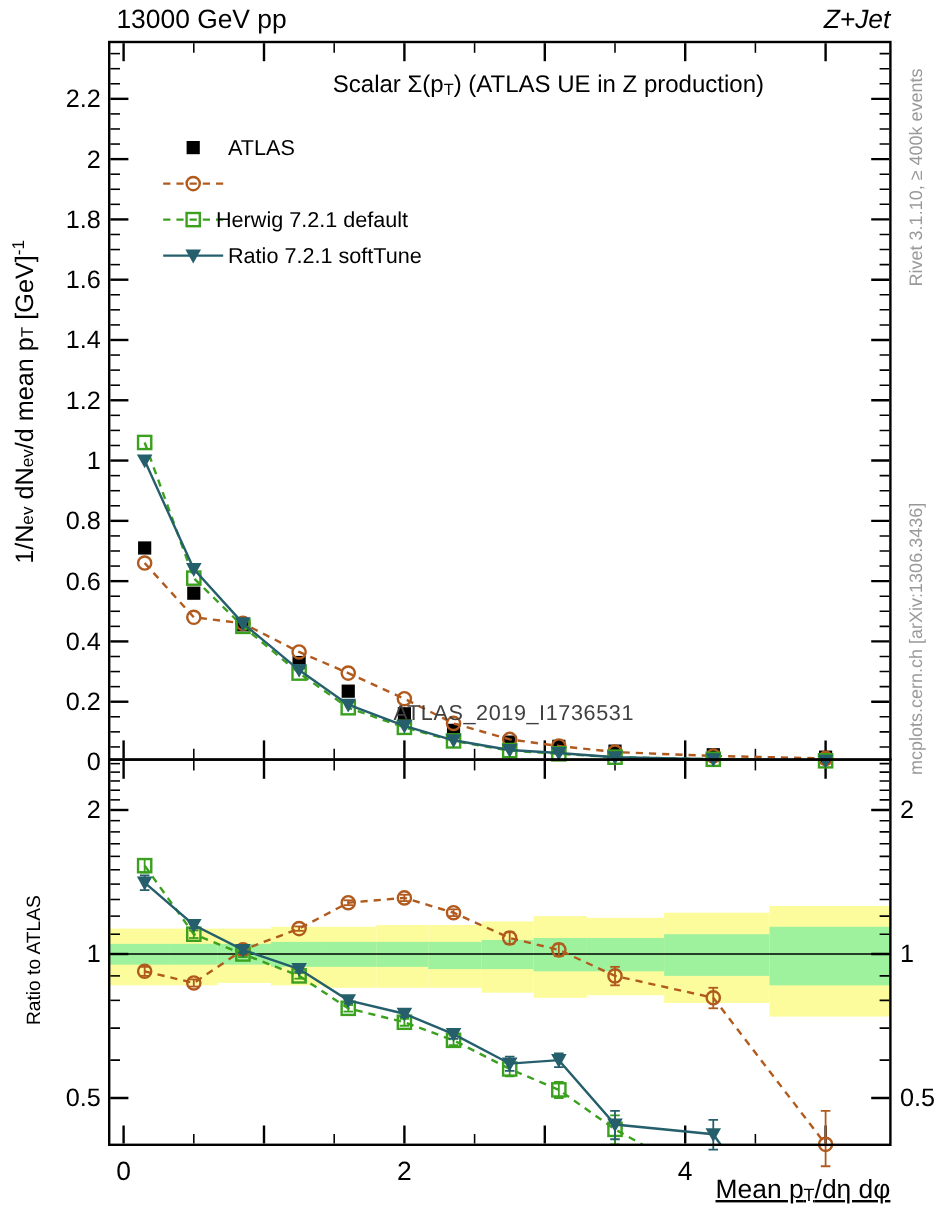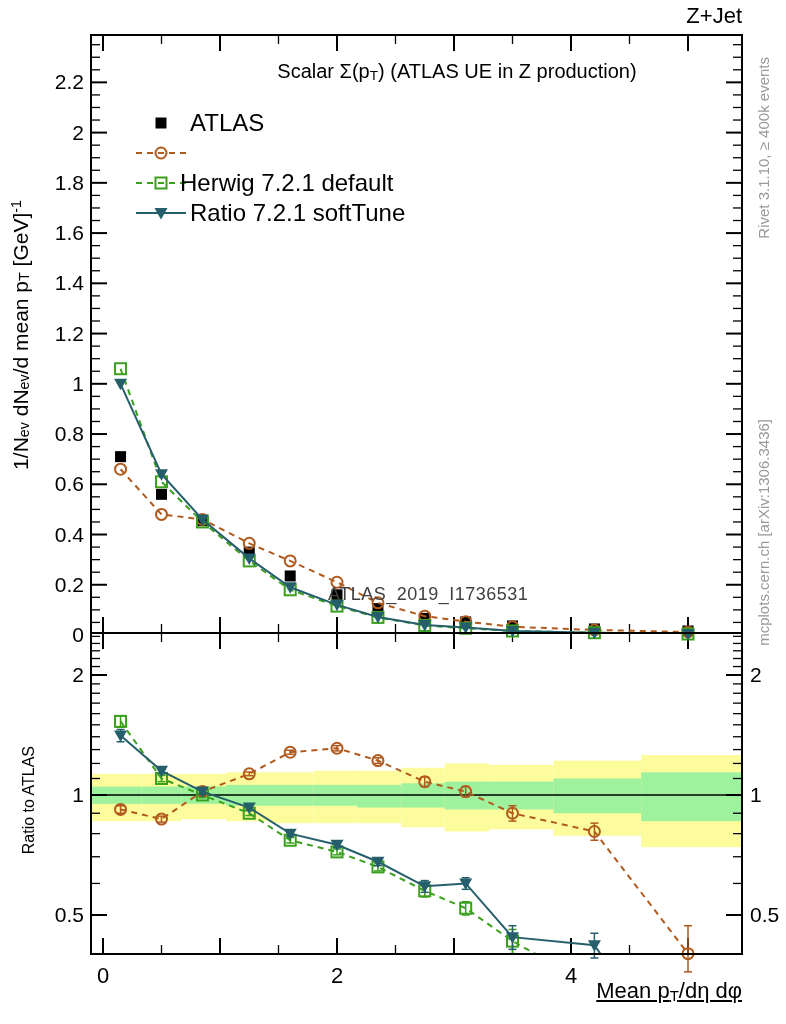--- a/index.html
+++ b/index.html
@@ -2,21 +2,21 @@
 <html><head>
 <meta charset="utf-8">
 <style>
   html,body{margin:0;padding:0;background:#fff;}
   #fig{position:relative;width:786px;height:1024px;background:#fff;overflow:hidden;
        font-family:"Liberation Sans",sans-serif;color:#000;}
   #plot-svg{position:absolute;left:0;top:0;}
   .abs{position:absolute;white-space:nowrap;}
   .hdr{font-size:22px;}
   .ptitle{font-size:20px;text-align:center;}
-  .leglabel{font-size:24px;line-height:22px;}
+  .leglabel{font-size:18px;line-height:22px;}
   .vwrap{position:absolute;display:flex;align-items:center;justify-content:center;}
   .vtext{writing-mode:vertical-rl;transform:rotate(180deg);white-space:nowrap;}
   .gray{color:#999999;font-size:15px;}
   .watermark{font-size:18px;color:#404040;letter-spacing:.5px;}
   .ymain{font-size:21px;}
   .yratio{font-size:16px;}
   .xtitle{font-size:22px;text-align:right;text-decoration:underline;}
   sub{font-size:68%;vertical-align:-16%;}
   sup{font-size:68%;vertical-align:32%;}
 </style>
@@ -492,21 +492,22 @@
         <rect x="155.5" y="177.5" width="11" height="11" fill="none" stroke="#3aa01e" stroke-width="2"></rect>
         <line x1="136" y1="213" x2="186" y2="213" stroke="#255f6b" stroke-width="2"></line>
         <polygon points="154.5,208 167.5,208 161,219.5" fill="#255f6b"></polygon>
       </g>
       <g>
         <rect x="91" y="35" width="651" height="598" fill="none" stroke="#000" stroke-width="2"></rect>
         <rect x="91" y="633" width="651" height="321" fill="none" stroke="#000" stroke-width="2"></rect>
       </g>
     </svg>
 
-  <div class="abs hdr" style="right:44px;top:3px;">Z+Jet</div>
+  <div class="abs hdr" style="left:97px;top:3px;">13000 GeV pp</div>
+  <div class="abs hdr" style="right:44px;top:3px;font-style:italic;">Z+Jet</div>
 
   <div class="abs ptitle" style="left:91px;top:60px;width:732px;"><span>Scalar Σ(p</span><sub>T</sub><span>) (ATLAS UE in Z production)</span></div>
 
   <div class="abs leglabel" style="left:190px;top:112px;">ATLAS</div>
   <div class="abs leglabel" style="left:180px;top:172px;">Herwig 7.2.1 default</div>
   <div class="abs leglabel" style="left:190px;top:202px;">Ratio 7.2.1 softTune</div>
 
   <div class="vwrap" style="left:2px;top:35px;width:38px;height:600px;">
     <span class="vtext ymain"><span>1/N</span><sub>ev</sub><span> dN</span><sub>ev</sub><span>/d mean p</span><sub>T</sub><span> [GeV]</span><sup>-1</sup></span>
   </div>

